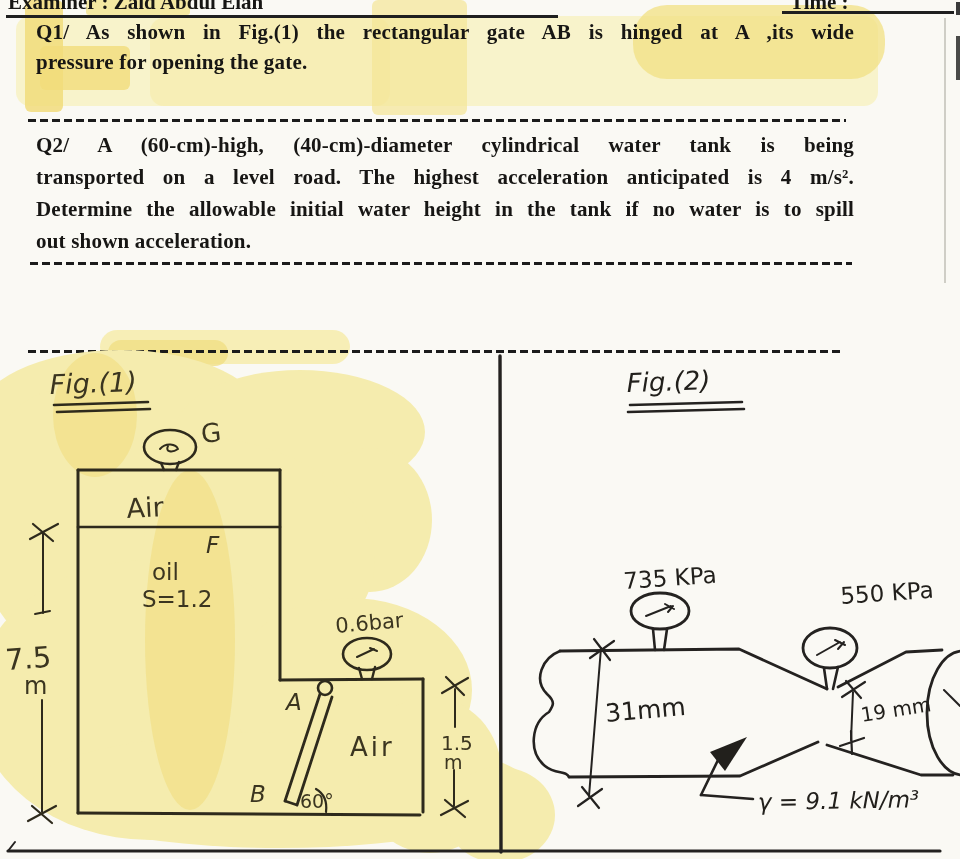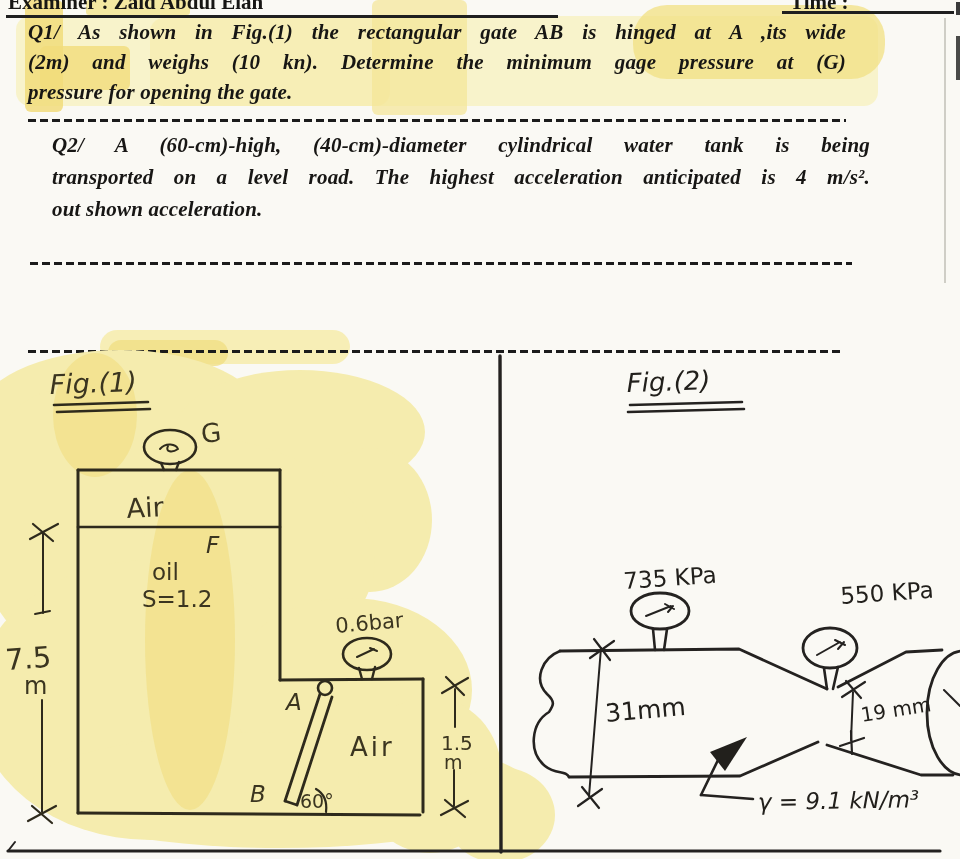--- a/index.html
+++ b/index.html
@@ -11,21 +11,21 @@
   }
   html,body{margin:0;padding:0;}
   .page{
     position:relative;width:960px;height:859px;overflow:hidden;
     background:#faf9f4;
     font-family:"Liberation Serif",serif;color:var(--print-ink);
   }
   .hl-layer{position:absolute;inset:0;z-index:1;}
   .hl{position:absolute;border-radius:14px;}
   .textlayer{position:absolute;inset:0;z-index:2;}
-  .qblock{position:absolute;left:28px;width:818px;font-style:italic;}
+  .qblock{position:absolute;left:36px;width:818px;}
   .qline{font-size:21px;font-weight:600;white-space:nowrap;letter-spacing:.2px;}
   .just{white-space:normal;text-align:justify;text-align-last:justify;}
   .q1 .qline{line-height:30px;}
   .q2 .qline{line-height:32px;}
   .q3 .qline{line-height:31px;}
   .dashline{position:absolute;height:3px;z-index:2;
     background:repeating-linear-gradient(90deg,#1b1b1b 0 8px,transparent 8px 12px);}
   .topline{position:absolute;background:#1f1f1f;z-index:2;}
   .header-clip{position:absolute;left:0;top:0;width:960px;height:16px;overflow:hidden;z-index:2;}
   .header-text{position:absolute;top:-10px;font-size:21px;font-weight:700;white-space:nowrap;}
@@ -59,29 +59,29 @@
 
     <div class="header-clip">
       <div class="header-text" style="left:8px;">Examiner : Zaid Abdul Elah</div>
       <div class="header-text" style="left:790px;">Time :</div>
     </div>
     <div class="topline" style="left:6px;top:15px;width:552px;height:2.5px;"></div>
     <div class="topline" style="left:782px;top:11px;width:172px;height:3px;"></div>
 
     <div class="qblock q1" style="top:17px;">
       <div class="qline just">Q1/ As shown in Fig.(1)  the rectangular gate AB is hinged at A ,its wide</div>
-      <div class="qline just">(2m) and weighs (10 kn). Determine the minimum gage pressure at (G)</div>
       <div class="qline">pressure for opening the gate.</div>
     </div>
 
     <div class="dashline" style="left:28px;top:119px;width:818px;"></div>
 
-    <div class="qblock q2" style="top:129px;margin-left:24px;">
+    <div class="qblock q2" style="top:129px;">
       <div class="qline just">Q2/ A (60-cm)-high, (40-cm)-diameter cylindrical water tank is being</div>
       <div class="qline just">transported on a level road. The highest acceleration anticipated is 4 m/s².</div>
+      <div class="qline just">Determine the allowable initial water height in the tank if no water is to spill</div>
       <div class="qline">out shown acceleration.</div>
     </div>
 
     <div class="dashline" style="left:30px;top:262px;width:822px;"></div>
 
 
     <div class="dashline" style="left:28px;top:350px;width:812px;"></div>
   </div>
 
   <div class="edge" style="left:944px;top:18px;width:2px;height:265px;background:#cfcec6;"></div>

